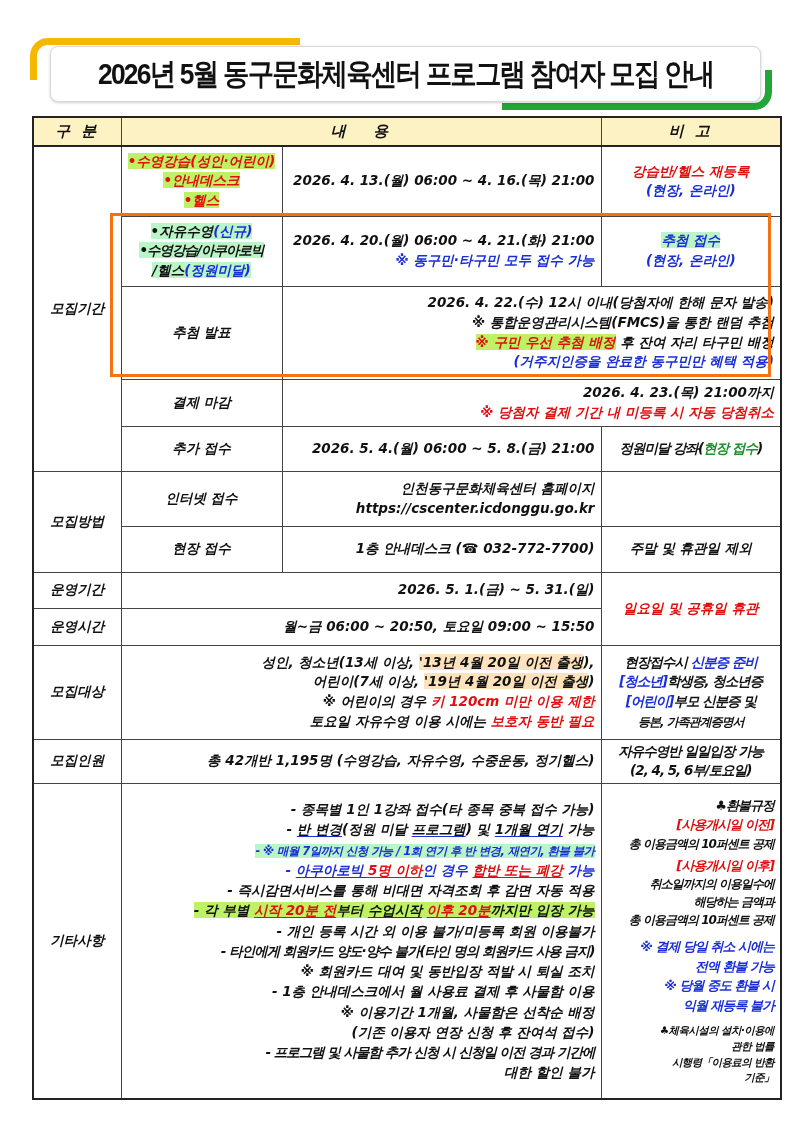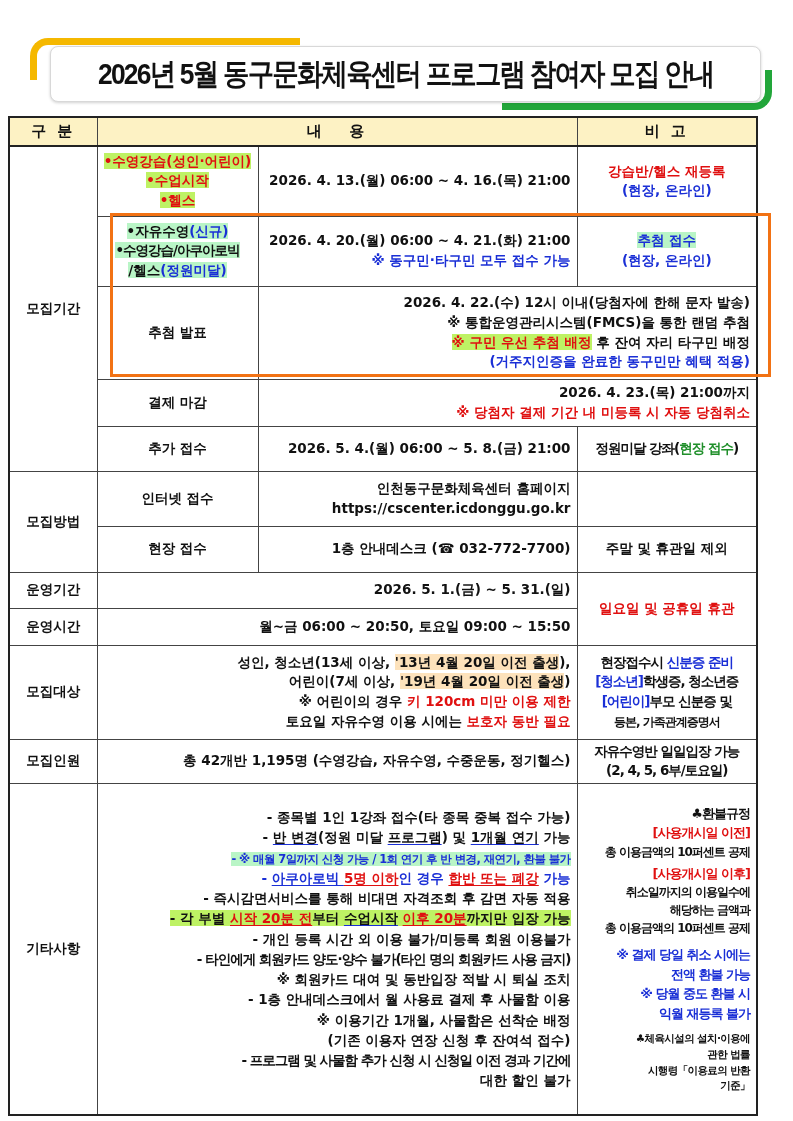--- a/index.html
+++ b/index.html
@@ -12,22 +12,22 @@
     border-top: 7px solid #f5b800; border-left: 7px solid #f5b800; border-top-left-radius: 18px; }
   .banner .deco-green { position: absolute; right: 0; bottom: 0; width: 270px; height: 40px;
     border-bottom: 7px solid #22a63a; border-right: 7px solid #22a63a; border-bottom-right-radius: 18px; }
   .banner .card { position: absolute; left: 11px; top: 8px; right: 11px; bottom: 8px; background: #fff;
     border: 1px solid #d8d8d8; border-radius: 8px; box-shadow: 0 1px 3px rgba(0,0,0,0.18);
     display: flex; align-items: center; justify-content: center; margin-left: 9px; }
   .banner .title { font-family: "Liberation Sans", sans-serif; font-weight: bold; font-size: 30px;
     letter-spacing: -2px; color: #111; transform: scaleX(0.88); white-space: nowrap; }
 
   
-  table.main { position: absolute; left: 8px; top: 116px; width: 748px; border-collapse: collapse;
-    table-layout: fixed; font-size: 13.5px; font-weight: bold; line-height: 1.45; }
+  table.main { position: absolute; left: 32px; top: 116px; width: 748px; border-collapse: collapse;
+    table-layout: fixed; font-size: 13.5px; font-weight: bold; line-height: 1.45; font-style: italic; }
   table.main td, table.main th { border: 1px solid #444; padding: 2px 6px; vertical-align: middle; }
   table.main thead th { background: #fdf2c4; height: 29px; font-size: 15px; border-top: 2px solid #222; border-bottom: 2px solid #222; letter-spacing: 3px; }
   table.main { border: 2px solid #222; }
   .c { text-align: center; }
   .l { text-align: right; }
   .red { color: #e01010; }
   .blue { color: #1a2fd6; }
   .green { color: #1f8f2a; }
   .hl-yellow { background: #bef264; }
   .hl-green { background: #b9f5c6; }
@@ -68,21 +68,21 @@
       <th colspan="2" style="white-space:pre">내   용</th>
       <th>비 고</th>
     </tr>
   </thead>
   <tbody>
 
     <tr style="height:70px">
       <td rowspan="5" class="c">모집기간</td>
       <td class="c">
         <span class="red hl-yellow">•수영강습(성인·어린이)</span><br>
-        <span class="red hl-yellow">•수업시작</span><br>
+        <span class="red hl-yellow">•안내데스크</span><br>
         <span class="red hl-yellow">•헬스</span>
       </td>
       <td class="l">2026. 4. 13.(월) 06:00 ~ 4. 16.(목) 21:00</td>
       <td class="c">
         <span class="red">강습반/헬스 재등록</span><br>
         <span class="blue">(현장, 온라인)</span>
       </td>
     </tr>
 
     <tr style="height:70px">
@@ -191,21 +191,21 @@
         <div><span class="hl-yellow"><span>- 각 부별 </span><span class="red ul-red">시작 20분 전</span><span>부터 </span><span class="ul">수업시작</span><span> </span><span class="red ul-red">이후 20분</span><span>까지만 입장 가능</span></span></div>
         <div>- 개인 등록 시간 외 이용 불가/미등록 회원 이용불가</div>
         <div class="narrow">- 타인에게 회원카드 양도·양수 불가(타인 명의 회원카드 사용 금지)</div>
         <div class="ind1">※ 회원카드 대여 및 동반입장 적발 시 퇴실 조치</div>
         <div>- 1층 안내데스크에서 월 사용료 결제 후 사물함 이용</div>
         <div class="ind1" style="display:block">※ 이용기간 1개월, 사물함은 선착순 배정</div>
         <div class="ind2" style="display:block">(기존 이용자 연장 신청 후 잔여석 접수)</div>
         <div class="narrow">- 프로그램 및 사물함 추가 신청 시 신청일 이전 경과 기간에</div>
         <div class="ind1" style="display:block">대한 할인 불가</div>
       </td>
-      <td class="l narrow" style="vertical-align:top; padding:20px 6px; font-size:13px; line-height:1.5">
+      <td class="l narrow" style="vertical-align:top; padding:12px 6px; font-size:13px; line-height:1.5">
         <div><span>♣</span><span>환불규정</span></div>
         <div class="red">[사용개시일 이전]</div>
         <div class="small">총 이용금액의 10퍼센트 공제</div>
         <div class="red" style="margin-top:3px">[사용개시일 이후]</div>
         <div class="small">취소일까지의 이용일수에</div>
         <div class="small">해당하는 금액과</div>
         <div class="small">총 이용금액의 10퍼센트 공제</div>
         <div class="blue" style="margin-top:8px">※ 결제 당일 취소 시에는</div>
         <div class="blue ind1" style="display:block">전액 환불 가능</div>
         <div class="blue">※ 당월 중도 환불 시</div>

